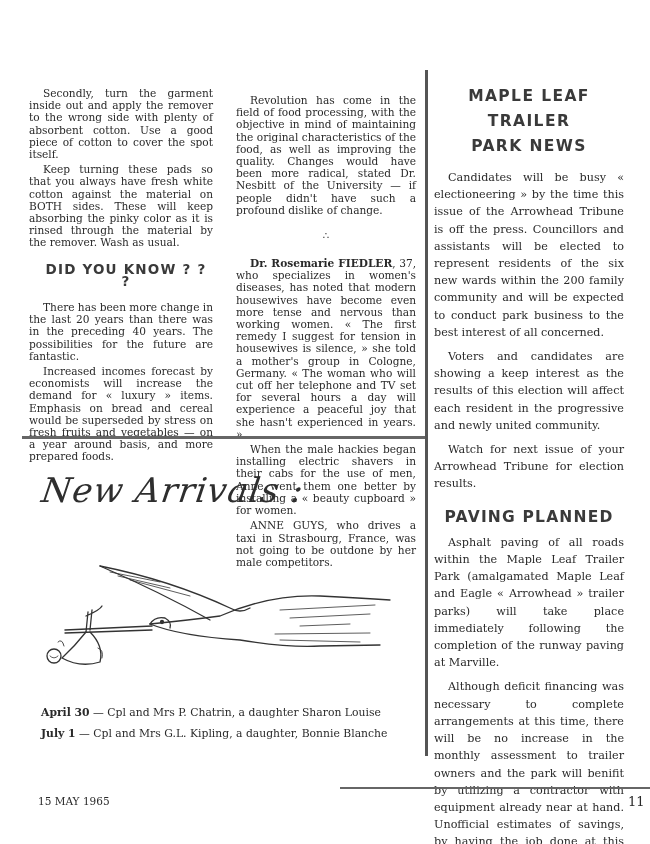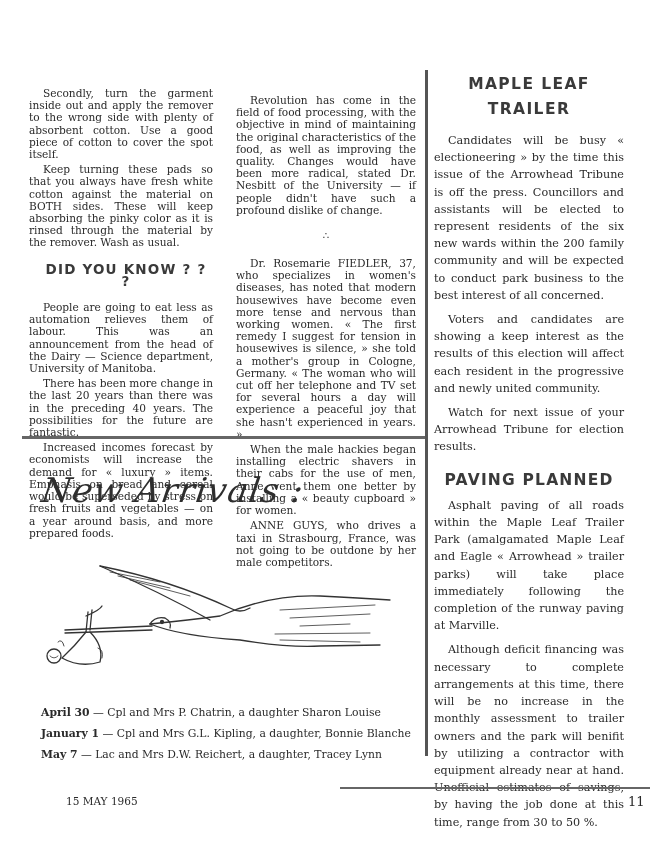--- a/index.html
+++ b/index.html
@@ -11,63 +11,63 @@
   .col p { margin: 0 0 3px 0; text-indent: 14px; }
   #col1 { left: 29px; top: 66px; width: 184px; margin-top: 21px; }
   #col2 { left: 236px; top: 66px; width: 180px; margin-top: 28px; }
   #col3 { left: 434px; top: 68px; width: 190px; font-size: 11.2px; line-height: 17.2px; }
   #col3 p { margin: 0 0 7px 0; }
   .head {
     font-family: "DejaVu Sans", "Liberation Sans", sans-serif; font-weight: bold;
     color: #3a3a3a; text-align: center; letter-spacing: 1px;
   }
   #dyk-head { font-size: 13.5px; margin: 14px 0 14px 0; text-align: center; padding-left: 10px; letter-spacing: 1.2px; }
-  #maple-head { font-size: 15.5px; line-height: 25px; margin: 4px 0 10px 0; letter-spacing: 1.4px; }
+  #maple-head { font-size: 15.5px; line-height: 25px; margin: 16px 0 10px 0; letter-spacing: 1.4px; }
   #paving-head { font-size: 15.5px; margin: 16px 0 8px 0; letter-spacing: 1.2px; }
   .stars { text-align: center; margin: 15px 0 16px 0; font-size: 10px; line-height: 10px; }
-  .bold { font-weight: normal; }
+  .bold { font-weight: bold; }
   #vrule { position: absolute; left: 425px; top: 70px; width: 3px; height: 686px; background: #555; }
   #hrule { position: absolute; left: 22px; top: 436px; width: 403px; height: 3px; background: #666; }
   #footrule { position: absolute; left: 340px; top: 787px; width: 310px; height: 2px; background: #666; }
   #arrivals-title {
     position: absolute; left: 42px; top: 470px; font-family: "DejaVu Serif", serif;
     font-style: italic; font-size: 34px; color: #2e2e2e; letter-spacing: 1px; transform: skewX(-8deg);
   }
   #stork { position: absolute; left: 40px; top: 550px; width: 360px; height: 120px; }
   #arrivals-list { position: absolute; left: 41px; top: 702px; font-size: 10.8px; line-height: 21px; width: 380px; }
   .arr-date { font-weight: bold; }
-  #footer-date { position: absolute; left: 38px; top: 795px; font-size: 10.5px; margin-left: 28px; }
+  #footer-date { position: absolute; left: 38px; top: 795px; font-size: 10.5px; }
   #footer-page { position: absolute; left: 628px; top: 794px; font-size: 13px; text-align: center; }
 </style>
 </head>
 <body>
 
 <div id="col1" class="col">
   <p>Secondly, turn the garment inside out and apply the remover to the wrong side with plenty of absorbent cotton. Use a good piece of cotton to cover the spot itself.</p>
   <p>Keep turning these pads so that you always have fresh white cotton against the material on BOTH sides. These will keep absorbing the pinky color as it is rinsed through the material by the remover. Wash as usual.</p>
   <div id="dyk-head" class="head">DID YOU KNOW ? ? ?</div>
-  <p>People are going to eat less as automation relieves them of labour. This was an announcement from the head of the Dairy — Science department, University of Manitoba.</p>
   <p>There has been more change in the last 20 years than there was in the preceding 40 years. The possibilities for the future are fantastic.</p>
   <p>Increased incomes forecast by economists will increase the demand for « luxury » items. Emphasis on bread and cereal would be superseded by stress on fresh fruits and vegetables — on a year around basis, and more prepared foods.</p>
 </div>
 
 <div id="col2" class="col">
   <p>Revolution has come in the field of food processing, with the objective in mind of maintaining the original characteristics of the food, as well as improving the quality. Changes would have been more radical, stated Dr. Nesbitt of the University — if people didn't have such a profound dislike of change.</p>
   <div class="stars">∴</div>
   <p><span class="bold">Dr. Rosemarie FIEDLER</span><span>, 37, who specializes in women's diseases, has noted that modern housewives have become even more tense and nervous than working women. « The first remedy I suggest for tension in housewives is silence, » she told a mother's group in Cologne, Germany. « The woman who will cut off her telephone and TV set for several hours a day will experience a peaceful joy that she hasn't experienced in years. »</span></p>
   <p>When the male hackies began installing electric shavers in their cabs for the use of men, Anne went them one better by installing a « beauty cupboard » for women.</p>
   <p>ANNE GUYS, who drives a taxi in Strasbourg, France, was not going to be outdone by her male competitors.</p>
 </div>
 
 <div id="vrule"></div>
 <div id="hrule"></div>
 
 <div id="col3" class="col">
   <div id="maple-head" class="head">
     <div>MAPLE LEAF TRAILER</div>
+    <div>PARK NEWS</div>
   </div>
   <p>Candidates will be busy « electioneering » by the time this issue of the Arrowhead Tribune is off the press. Councillors and assistants will be elected to represent residents of the six new wards within the 200 family community and will be expected to conduct park business to the best interest of all concerned.</p>
   <p>Voters and candidates are showing a keep interest as the results of this election will affect each resident in the progressive and newly united community.</p>
   <p>Watch for next issue of your Arrowhead Tribune for election results.</p>
   <div id="paving-head" class="head">PAVING PLANNED</div>
   <p>Asphalt paving of all roads within the Maple Leaf Trailer Park (amalgamated Maple Leaf and Eagle « Arrowhead » trailer parks) will take place immediately following the completion of the runway paving at Marville.</p>
   <p>Although deficit financing was necessary to complete arrangements at this time, there will be no increase in the monthly assessment to trailer owners and the park will benifit by utilizing a contractor with equipment already near at hand. Unofficial estimates of savings, by having the job done at this time, range from 30 to 50 %.</p>
 
 </div>
 
@@ -93,19 +93,18 @@
     <path d="M48 62 L46 82 M52 60 L50 80 M46 66 Q60 60 62 56"></path>
     <path d="M46 82 Q35 96 22 108 Q40 118 60 112 Q64 96 50 82"></path>
     <circle cx="14" cy="106" r="7"></circle>
     <path d="M10 106 Q14 110 18 106" stroke-width="0.8"></path>
     <path d="M18 92 Q22 88 24 96 M58 98 Q64 100 62 108" stroke-width="0.9"></path>
   </g>
 </svg>
 
 <div id="arrivals-list">
   <div><span class="arr-date">April 30</span><span> — Cpl and Mrs P. Chatrin, a daughter Sharon Louise</span></div>
-  <div><span class="arr-date">January 1</span><span> — Cpl and Mrs G.L. Kipling, a daughter, Bonnie Blanche</span></div>
-  <div><span class="arr-date">May 7</span><span> — Lac and Mrs D.W. Reichert, a daughter, Tracey Lynn</span></div>
+  <div><span class="arr-date">July 1</span><span> — Cpl and Mrs G.L. Kipling, a daughter, Bonnie Blanche</span></div>
 </div>
 
 <div id="footrule"></div>
 <div id="footer-date">15 MAY 1965</div>
 <div id="footer-page">11</div>
 
 </body></html>

